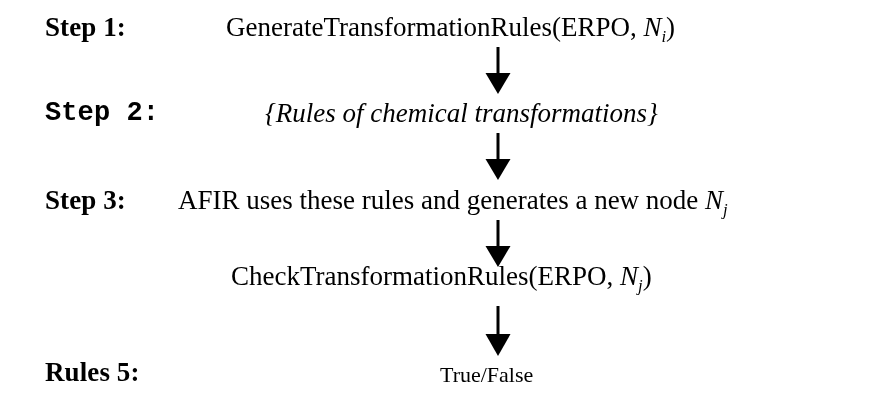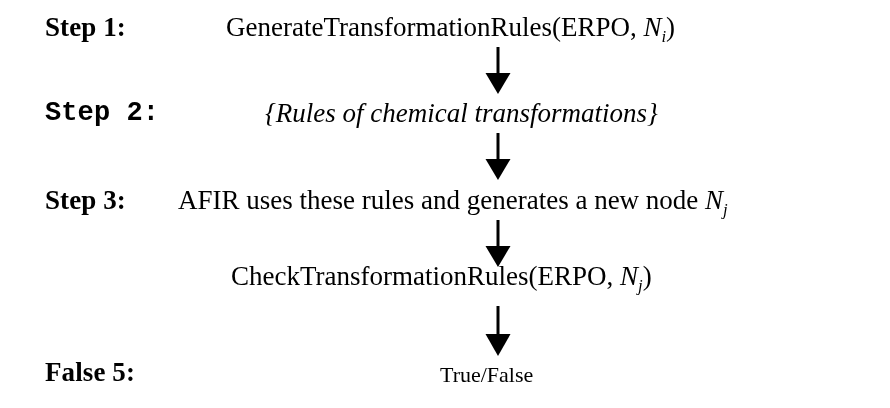--- a/index.html
+++ b/index.html
@@ -104,17 +104,17 @@
 
   <div class="step-content" style="left:231px; top:263px;"><span>CheckTransformationRules(ERPO, </span><span class="var">N</span><span class="sub">j</span><span>)</span></div>
 
   <div class="arrow" style="left:484px; top:306px;">
     <svg width="28" height="50" viewBox="0 0 28 50">
       <line x1="14" y1="0" x2="14" y2="33" stroke="#000000" stroke-width="3"></line>
       <polygon points="1.5,28 26.5,28 14,50" fill="#000000"></polygon>
     </svg>
   </div>
 
-  <div class="step-label" style="top:359px;">False 5:</div>
+  <div class="step-label" style="top:359px;">Rules 5:</div>
 
   <div class="step-content small" style="left:440px; top:364px;text-align:right;"><span>True/False</span><span class="var"></span><span class="sub"></span><span></span></div>
 
 </div>
 
 </body></html>

